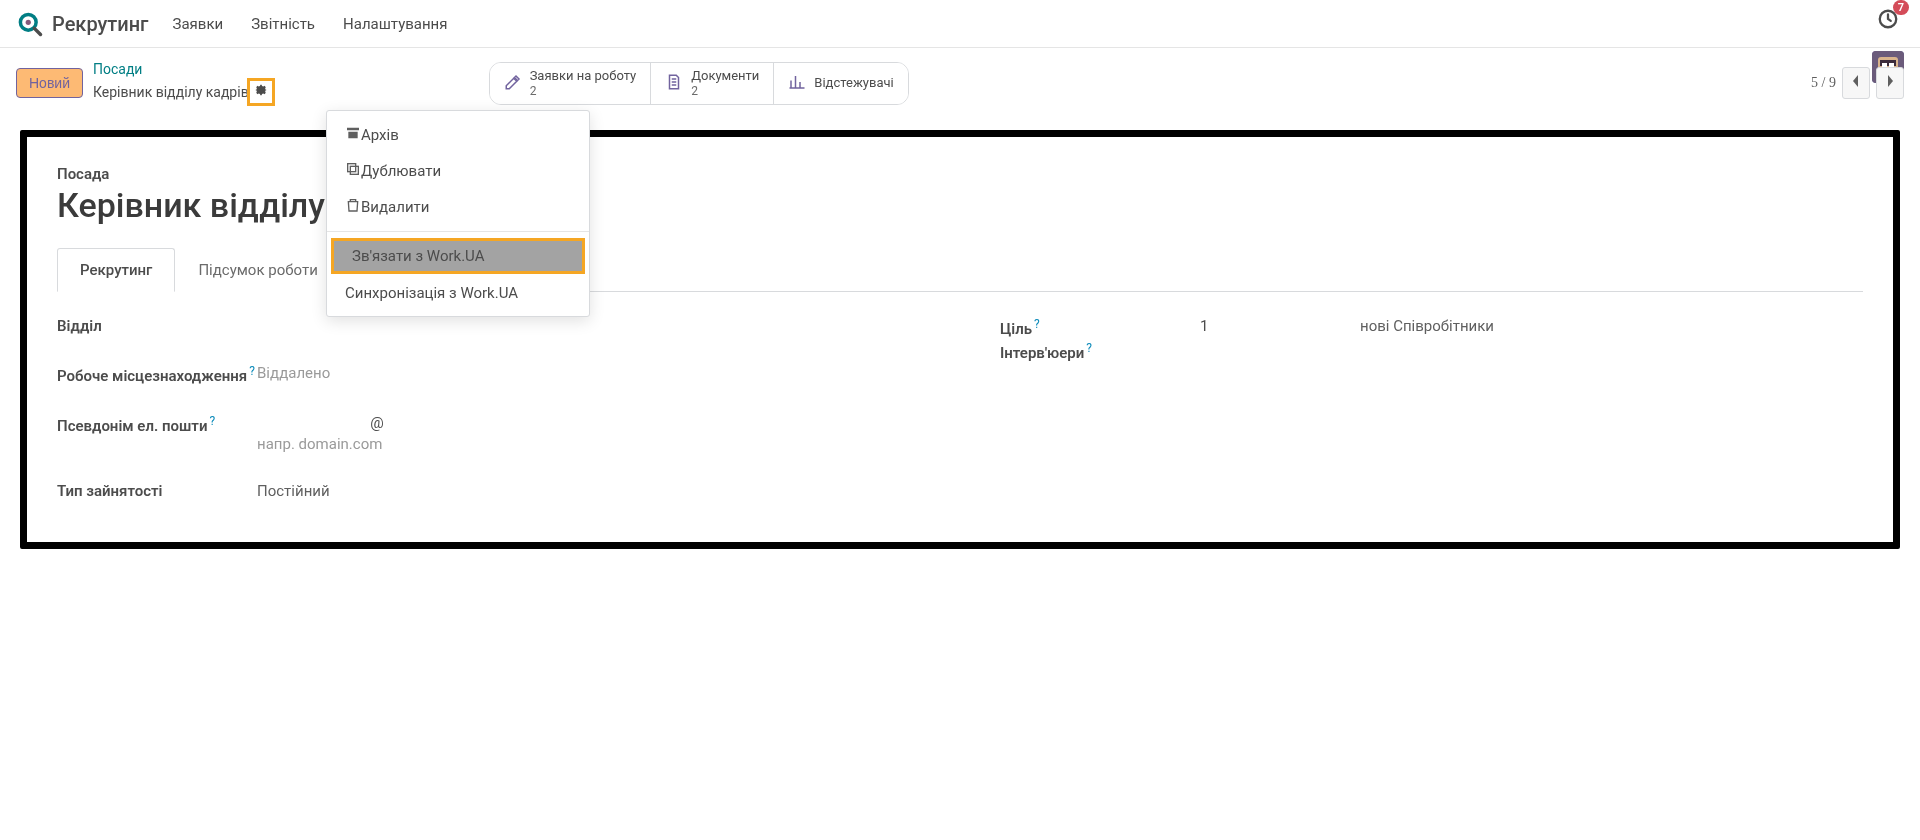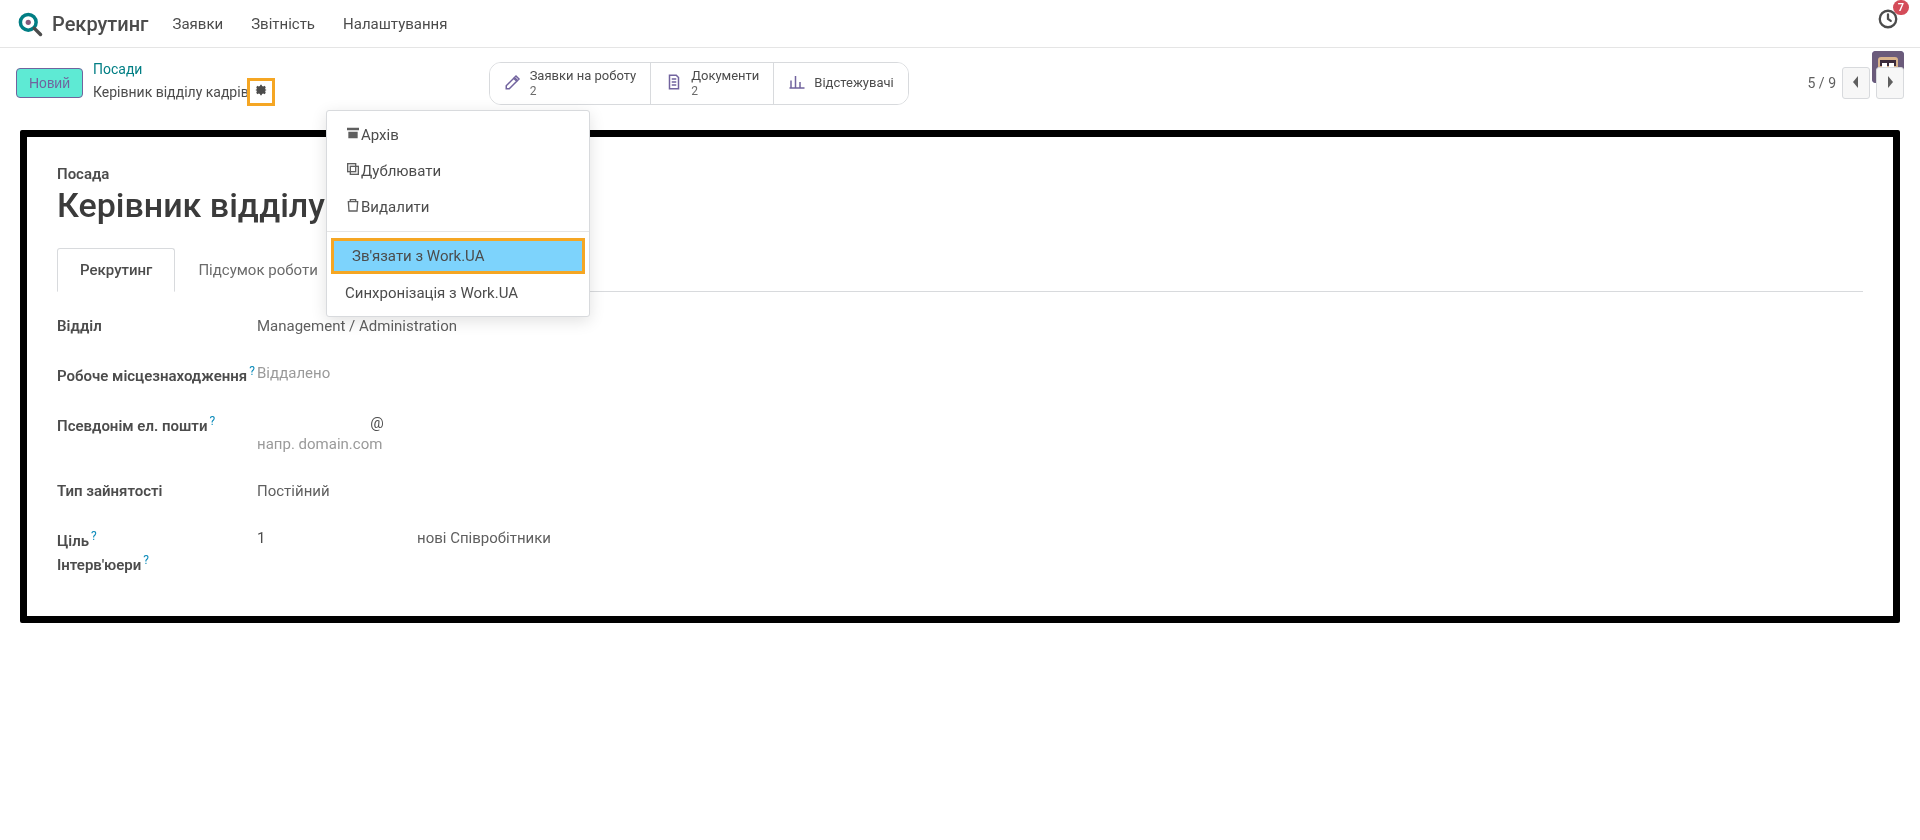--- a/index.html
+++ b/index.html
@@ -74,21 +74,21 @@
   .avatar svg { width: 100%; height: 100%; }
   
   .control-row {
     display: flex;
     align-items: center;
     padding: 12px 16px 4px 16px;
     gap: 10px;
   }
   .btn-new {
     border: 1.5px solid #71639e;
-    background: #5eead4;
+    background: #fdba74;
     color: #71639e;
     padding: 6px 12px;
     border-radius: 4px;
     font-size: 14px;
     font-weight: 500;
     cursor: pointer;
   }
   .breadcrumb-block {
     line-height: 1.3;
     margin-right: 4px;
@@ -139,20 +139,21 @@
   .stat-count {
     font-size: 12px;
     color: #6b6b6b;
   }
   
   .pager {
     margin-left: auto;
     display: flex;
     align-items: center;
     gap: 6px;
+    font-family: Liberation Serif, serif;
   }
   .pager-text { font-size: 14px; color: #5f5f5f; }
   .pager-btn {
     width: 28px; height: 32px;
     border: 1px solid #d8dadd;
     background: #f7f7f7;
     display: flex; align-items: center; justify-content: center;
     cursor: pointer;
     border-radius: 3px;
   }
@@ -177,21 +178,21 @@
     padding: 8px 18px;
     font-size: 15px;
     color: #4c4c4c;
     cursor: pointer;
   }
   .dd-item svg { width: 16px; height: 16px; fill: #5f5f5f; flex-shrink: 0; }
   .dd-sep { height: 1px; background: #e5e5e5; margin: 6px 0; }
   .dd-highlight {
     border: 3px solid #f5a623;
     margin: 2px 4px;
-    background: #7dd3fc;
+    background: #a3a3a3;
     padding: 6px 14px;
   }
   .dd-noicon { padding-left: 18px; }
   
   .sheet {
     margin: 20px 20px 0 20px;
     border: 7px solid #000000;
     border-radius: 2px;
     padding: 28px 30px 40px 30px;
     position: relative;
@@ -228,21 +229,21 @@
   .tab.active {
     color: #4c4c4c;
     font-weight: 500;
     border-color: #d8dadd;
     border-bottom: 1px solid #fff;
     border-radius: 3px 3px 0 0;
   }
   
   .form-grid {
     display: grid;
-    grid-template-columns: 1fr;
+    grid-template-columns: 1fr 1fr;
     column-gap: 80px;
     row-gap: 26px;
   }
   .form-row {
     display: flex;
     align-items: flex-start;
   }
   .form-label {
     width: 200px;
     font-size: 15px;
@@ -421,21 +422,20 @@
   <div class="tabs">
     <div class="tab active">Рекрутинг</div>
     <div class="tab">Підсумок роботи</div>
   </div>
 
   <div class="form-grid">
 
     <div>
       <div class="form-row">
         <div class="form-label">Відділ</div>
-        <div class="form-value">Management / Administration</div>
       </div>
       <div class="form-row" style="margin-top:26px">
         <div class="form-label">
           <span>Робоче місцезнаходження</span><span class="help">?</span>
         </div>
         <div class="form-value placeholder">Віддалено</div>
       </div>
       <div class="form-row email-row" style="margin-top:26px;flex-wrap:wrap">
         <div class="form-label">
           <span>Псевдонім ел. пошти</span><span class="help">?</span>

